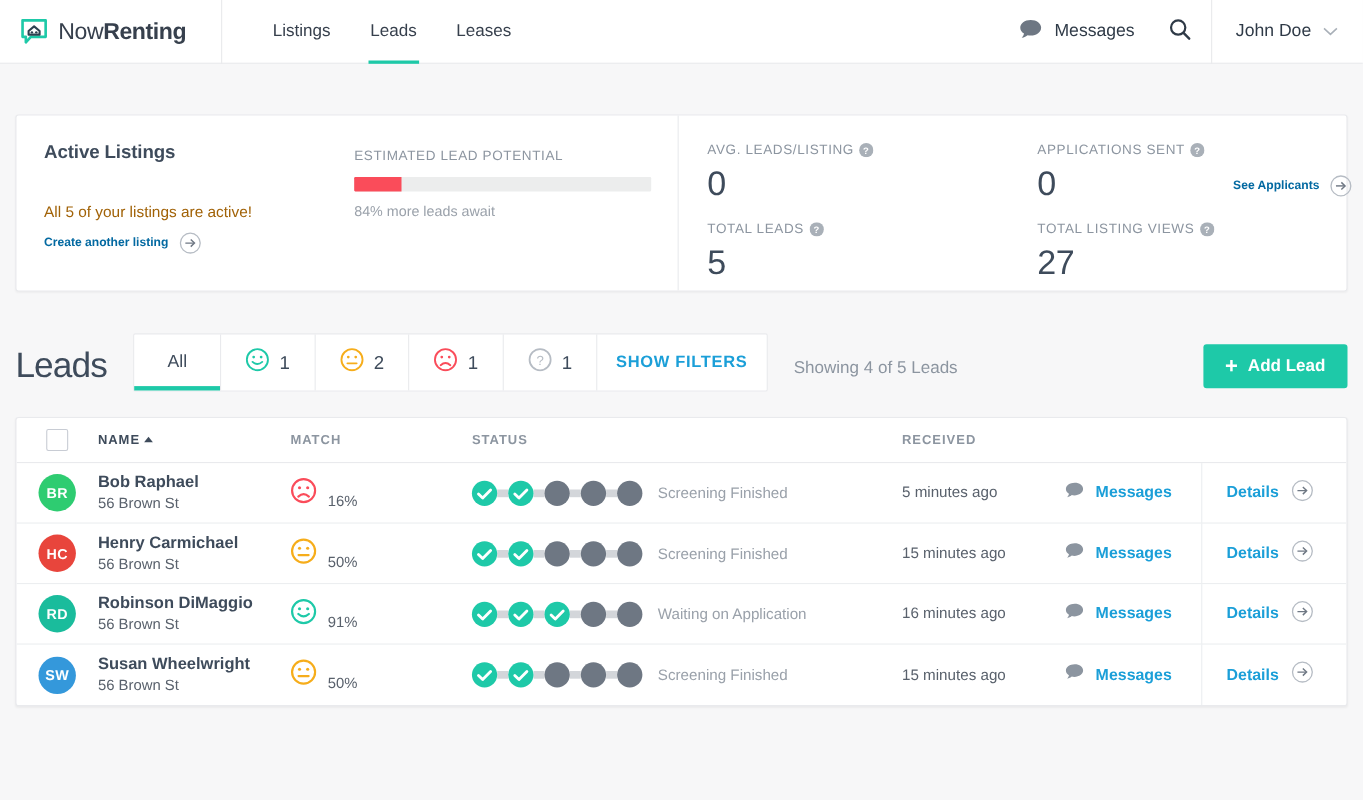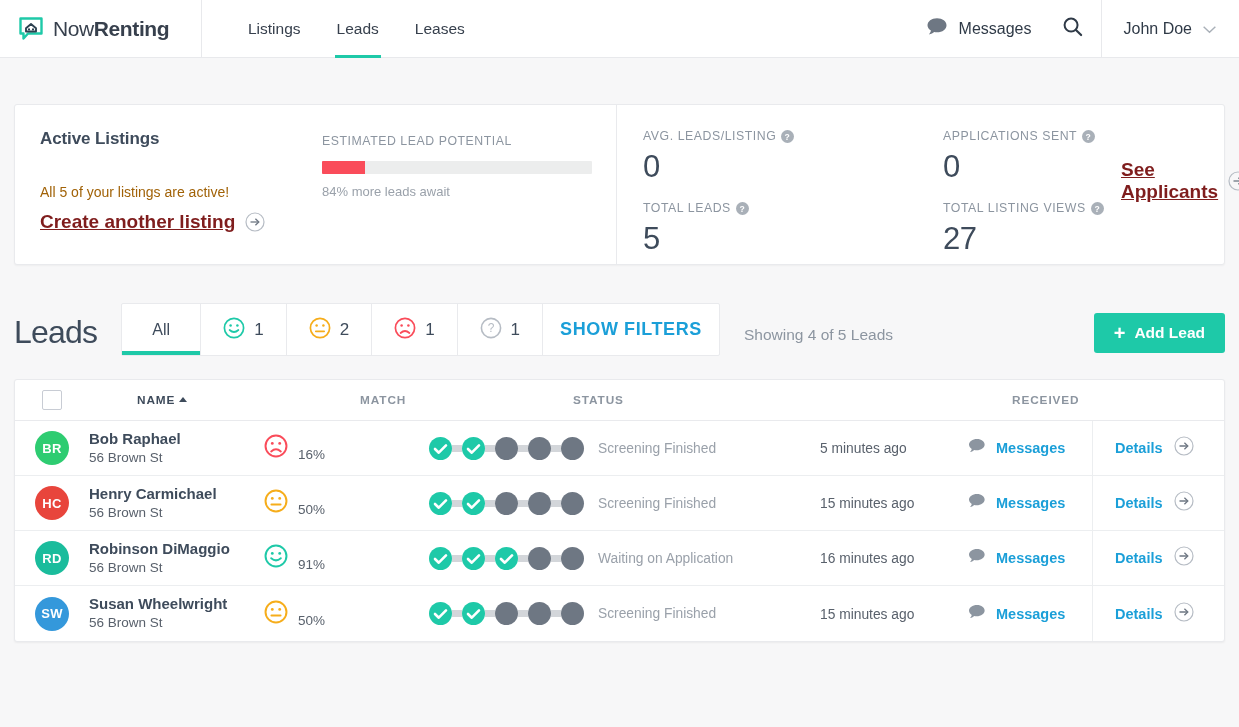--- a/index.html
+++ b/index.html
@@ -69,21 +69,21 @@
     height: 161px; display: flex;
   }
   .sc-left {
     width: 602px; flex: 0 0 602px; display: flex;
     border-right: 1px solid #e9eaed; padding: 24px 0 0 25px;
   }
   .sc-left-col1 { width: 282px; }
   .card-title { font-size: 17px; font-weight: bold; color: #3e4b5b; letter-spacing: -0.1px; }
   .card-sub { font-size: 14px; color: #a16207; margin-top: 35px; }
   .link-row { display: flex; align-items: center; gap: 10px; margin-top: 11px; cursor: pointer; }
-  .link-blue { color: #7f1d1d; font-size: 19px; font-weight: bold; text-decoration: underline; }
+  .link-blue { color: #0369a1; font-size: 11px; font-weight: bold; }
   .arrow-circle { width: 20px; height: 20px; flex: 0 0 20px; }
 
   .sc-left-col2 { padding-top: 5px; }
   .stat-label {
     font-size: 12.3px; letter-spacing: 0.55px; color: #8c95a0;
     text-transform: uppercase; display: flex; align-items: center; gap: 5px;
   }
   .progress-track {
     width: 270px; height: 13px; background: #eceded; margin-top: 13px; border-radius: 1px;
   }
@@ -123,21 +123,21 @@
     font-size: 16px; color: #3e4b5b; cursor: pointer; position: relative;
     min-width: 79px;
   }
   .tab:last-child { border-right: none; }
   .tab.active::after {
     content: ""; position: absolute; left: 0; right: 0; bottom: 0;
     height: 4px; background: #1ec9a8;
   }
   .tab .count { font-size: 17px; color: #3e4b5b; }
   .tab-filters {
-    font-size: 18px; letter-spacing: 0.6px; color: #1b9fd8; font-weight: bold;
+    font-size: 15px; letter-spacing: 0.6px; color: #1b9fd8; font-weight: bold;
     padding: 0 17px; display: flex; align-items: center; cursor: pointer;
   }
   .showing {
     font-size: 15.5px; color: #8c95a0; margin-left: 24px; padding-bottom: 12px;
   }
   .add-lead {
     margin-left: auto; background: #1ec9a8; color: #fff;
     border: none; border-radius: 3px; height: 40px; padding: 0 20px;
     font-size: 15.5px; font-weight: bold; font-family: inherit;
     display: flex; align-items: center; gap: 9px; cursor: pointer;
@@ -148,21 +148,20 @@
   
   .table {
     margin-top: 23px; background: #fff;
     border: 1px solid #e9eaed; border-radius: 3px;
     box-shadow: 0 1px 2px rgba(0,0,0,0.05);
     overflow: hidden;
   }
   .thead {
     display: flex; align-items: center; height: 41px;
     border-bottom: 1px solid #e9eaed;
-    gap: 48px;
   }
   .th {
     font-size: 11.8px; letter-spacing: 0.9px; font-weight: bold;
     color: #8c95a0; text-transform: uppercase;
     display: flex; align-items: center; gap: 4px;
   }
   .th.name { color: #3e4b5b; }
   .c-check  { width: 74px; flex: 0 0 74px; display: flex; justify-content: center; }
   .c-name   { width: 175px; flex: 0 0 175px; }
   .c-match  { width: 165px; flex: 0 0 165px; }

